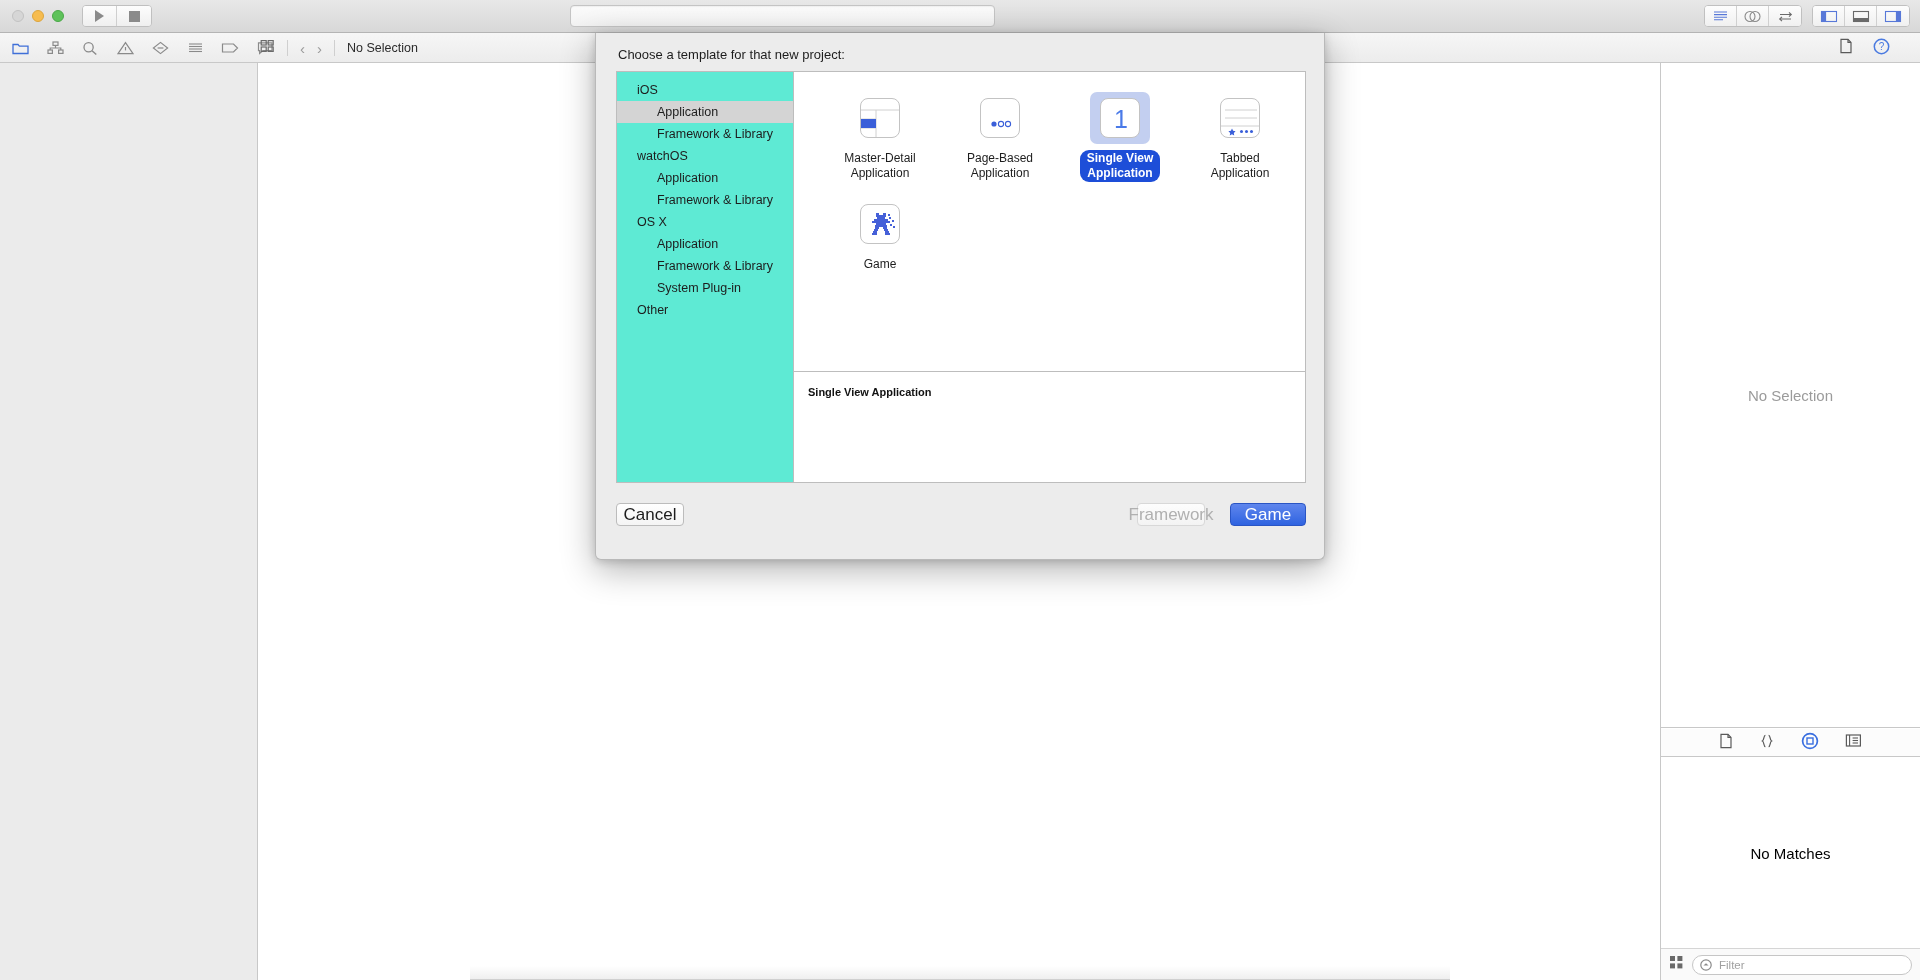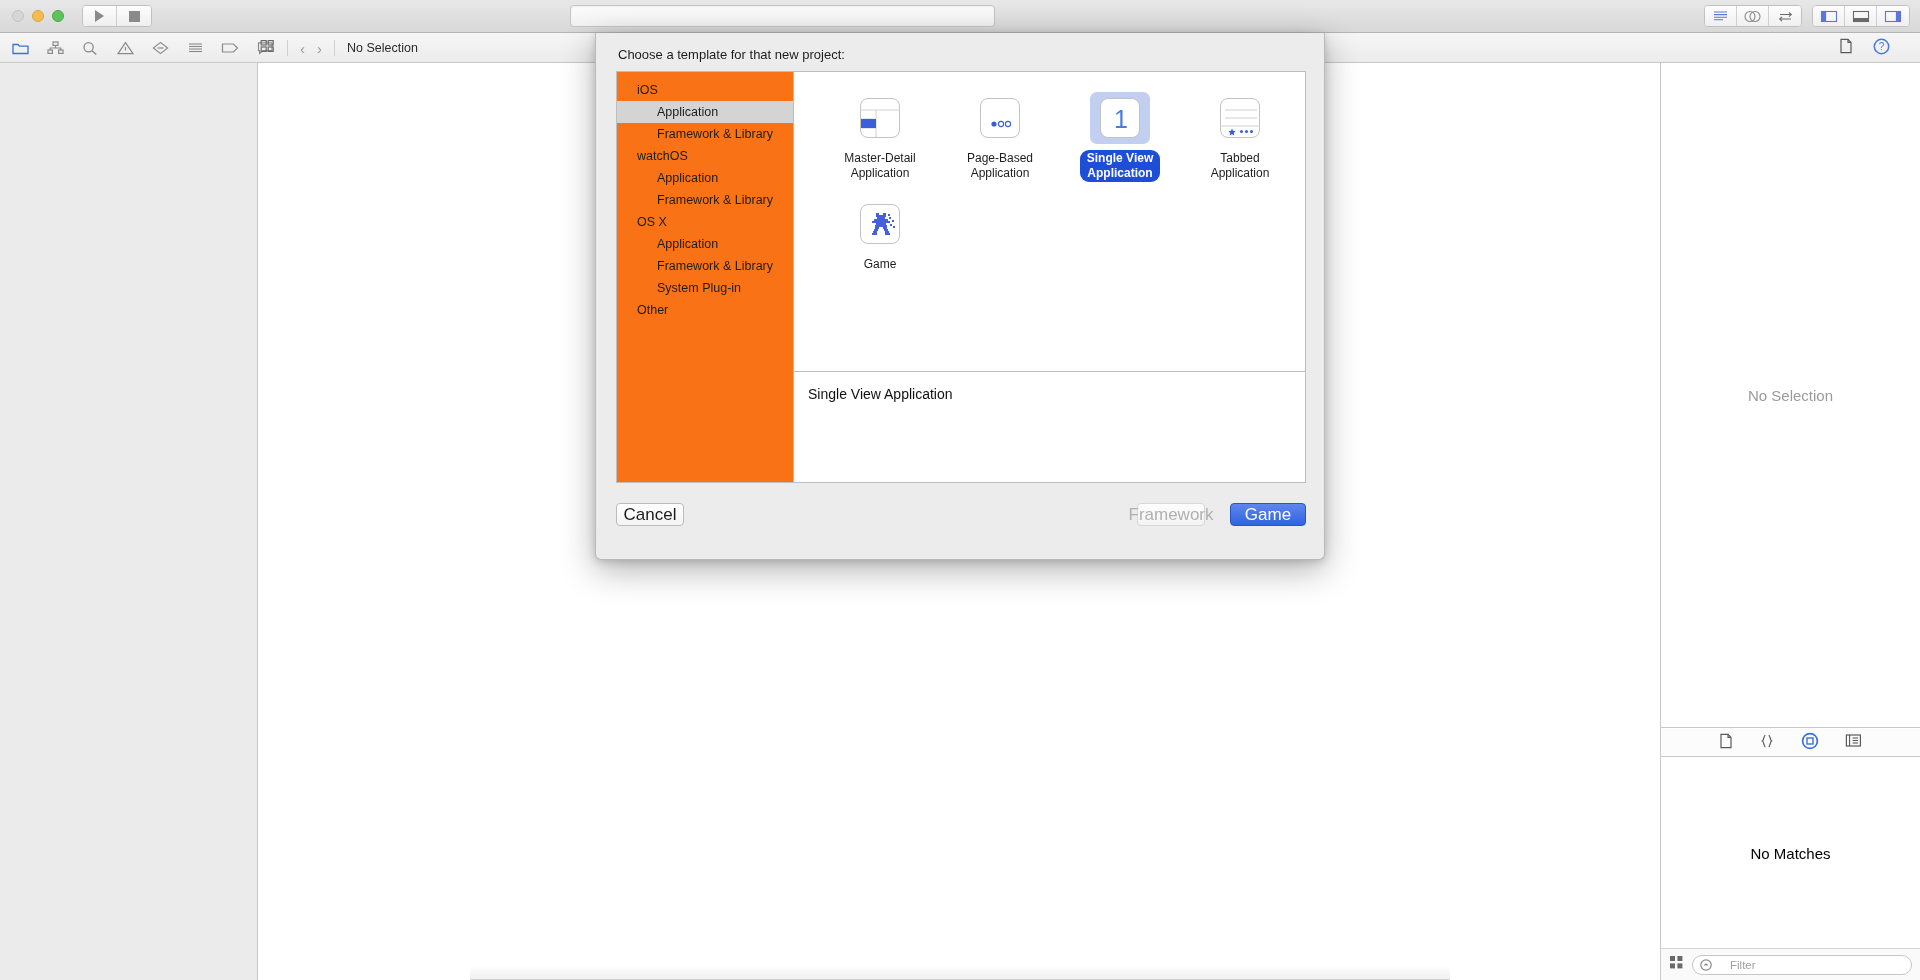--- a/index.html
+++ b/index.html
@@ -139,21 +139,21 @@
     position: absolute; bottom: 0; left: 0; right: 0; height: 32px;
     display: flex; align-items: center; gap: 8px;
     border-top: 1px solid #d5d5d5;
     padding: 0 8px;
     background: #fafafa;
   }
   .filter-field {
     flex: 1; height: 20px;
     border: 1px solid #c6c6c6; border-radius: 10px;
     background: #ffffff;
-    display: flex; align-items: center; gap: 18px; padding: 0 7px;
+    display: flex; align-items: center; gap: 7px; padding: 0 7px;
   }
   .filter-text { font-size: 11.5px; color: #a0a0a0; }
 
   .bottom-shadow {
     position: absolute; left: 470px; bottom: 0;
     width: 980px; height: 14px;
     background: linear-gradient(to bottom, rgba(255,255,255,0), #efefef);
     border-bottom: 1px solid #d0d0d0;
   }
 
@@ -173,21 +173,21 @@
   }
   .sheet-body {
     position: absolute; left: 20px; top: 38px;
     width: 690px; height: 412px;
     background: #ffffff;
     border: 1px solid #bdbdbd;
     display: flex;
   }
   .sb-left {
     width: 177px; border-right: 1px solid #bdbdbd;
-    background: #f97316; padding-top: 7px;
+    background: #5eead4; padding-top: 7px;
   }
   .sb-right { flex: 1; display: flex; flex-direction: column; }
 
   .cat-group { font-size: 12.5px; color: #1d1d1d; padding: 4px 0 4px 20px; }
   .cat-item  { font-size: 12.5px; color: #1d1d1d; padding: 4px 0 4px 40px; }
   .cat-item.sel { background: #d4d4d4; }
 
   .grid-area {
     flex: 1; padding: 20px 0 0 26px;
     display: flex; flex-wrap: wrap; align-content: flex-start;
@@ -211,21 +211,21 @@
   .tile.selected .tile-label { background: #1d4ed8; color: #ffffff; font-weight: bold; }
 
   .icon-card {
     width: 40px; height: 40px;
     background: #ffffff;
     border: 1px solid #c3c3c3; border-radius: 8px;
     position: relative; overflow: hidden;
   }
 
   .desc-area { height: 110px; padding: 14px 16px 0 14px; background: #ffffff; }
-  .desc-title { font-size: 14px; color: #111; margin-bottom: 8px; }
+  .desc-title { font-size: 11px; color: #111; margin-bottom: 8px; font-weight: bold; }
   .desc-body  { font-size: 11.5px; line-height: 15px; color: #2a2a2a; }
 
   .sheet-footer {
     position: absolute; left: 0; bottom: 0;
     width: 730px; height: 70px;
   }
   .btn {
     position: absolute; height: 23px;
     font-size: 17px; border-radius: 4px;
     display: flex; align-items: center; justify-content: center;

